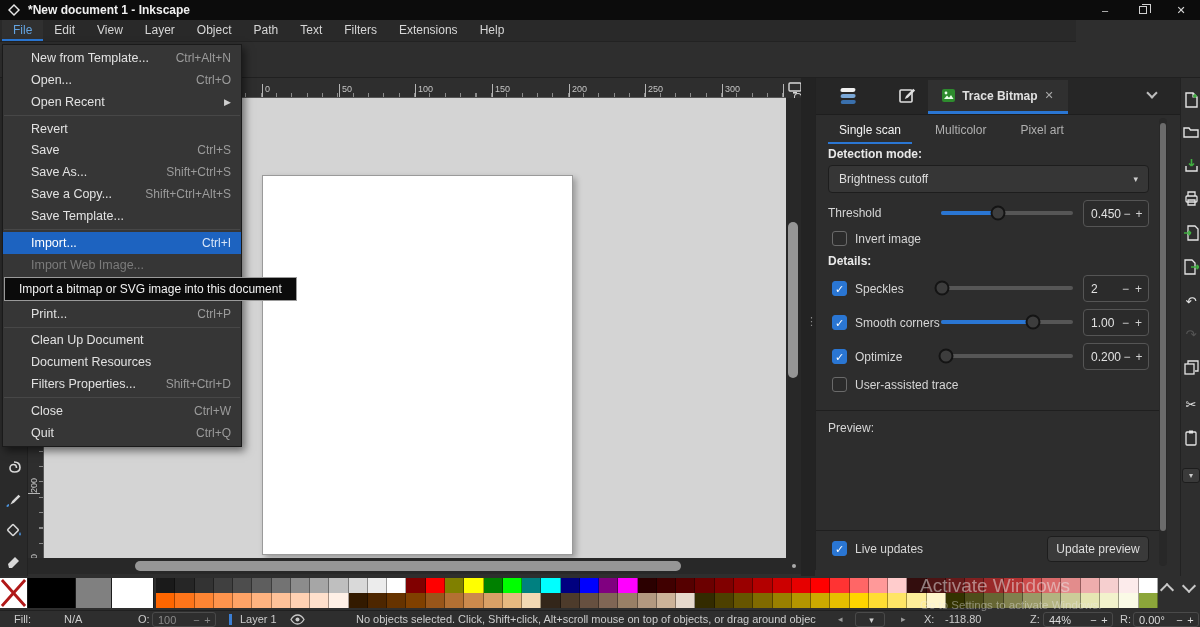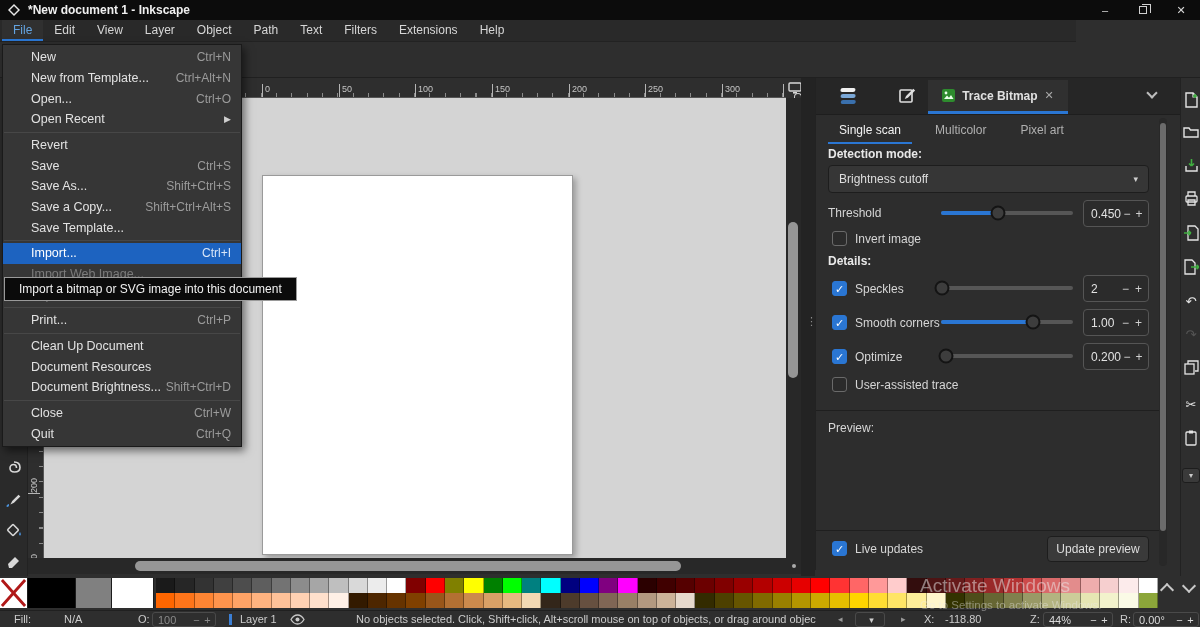--- a/index.html
+++ b/index.html
@@ -602,24 +602,20 @@
     <span class="sb" style="left:1120px">R:</span>
     <div class="sb-box" style="left:1133px;width:66px">
       <span style="flex:1">0.00°</span>
       <span class="step">−</span>
       <span class="step">+</span>
     </div>
   </div>
 
   <div class="file-menu" id="file-menu">
       <div class="fm-item">
-        <span class="lb">New</span>
-        <span class="sc">Ctrl+N</span>
-      </div>
-      <div class="fm-item">
         <span class="lb">New from Template...</span>
         <span class="sc">Ctrl+Alt+N</span>
       </div>
       <div class="fm-item">
         <span class="lb">Open...</span>
         <span class="sc">Ctrl+O</span>
       </div>
       <div class="fm-item">
         <span class="lb">Open Recent</span>
         <span class="arr">▶</span>
@@ -666,21 +662,21 @@
       <div class="fm-sep"></div>
       <div class="fm-item">
         <span class="lb">Clean Up Document</span>
         <span class="sc"></span>
       </div>
       <div class="fm-item">
         <span class="lb">Document Resources</span>
         <span class="sc"></span>
       </div>
       <div class="fm-item">
-        <span class="lb">Document Brightness...</span>
+        <span class="lb">Filters Properties...</span>
         <span class="sc">Shift+Ctrl+D</span>
       </div>
       <div class="fm-sep"></div>
       <div class="fm-item">
         <span class="lb">Close</span>
         <span class="sc">Ctrl+W</span>
       </div>
       <div class="fm-item">
         <span class="lb">Quit</span>
         <span class="sc">Ctrl+Q</span>

